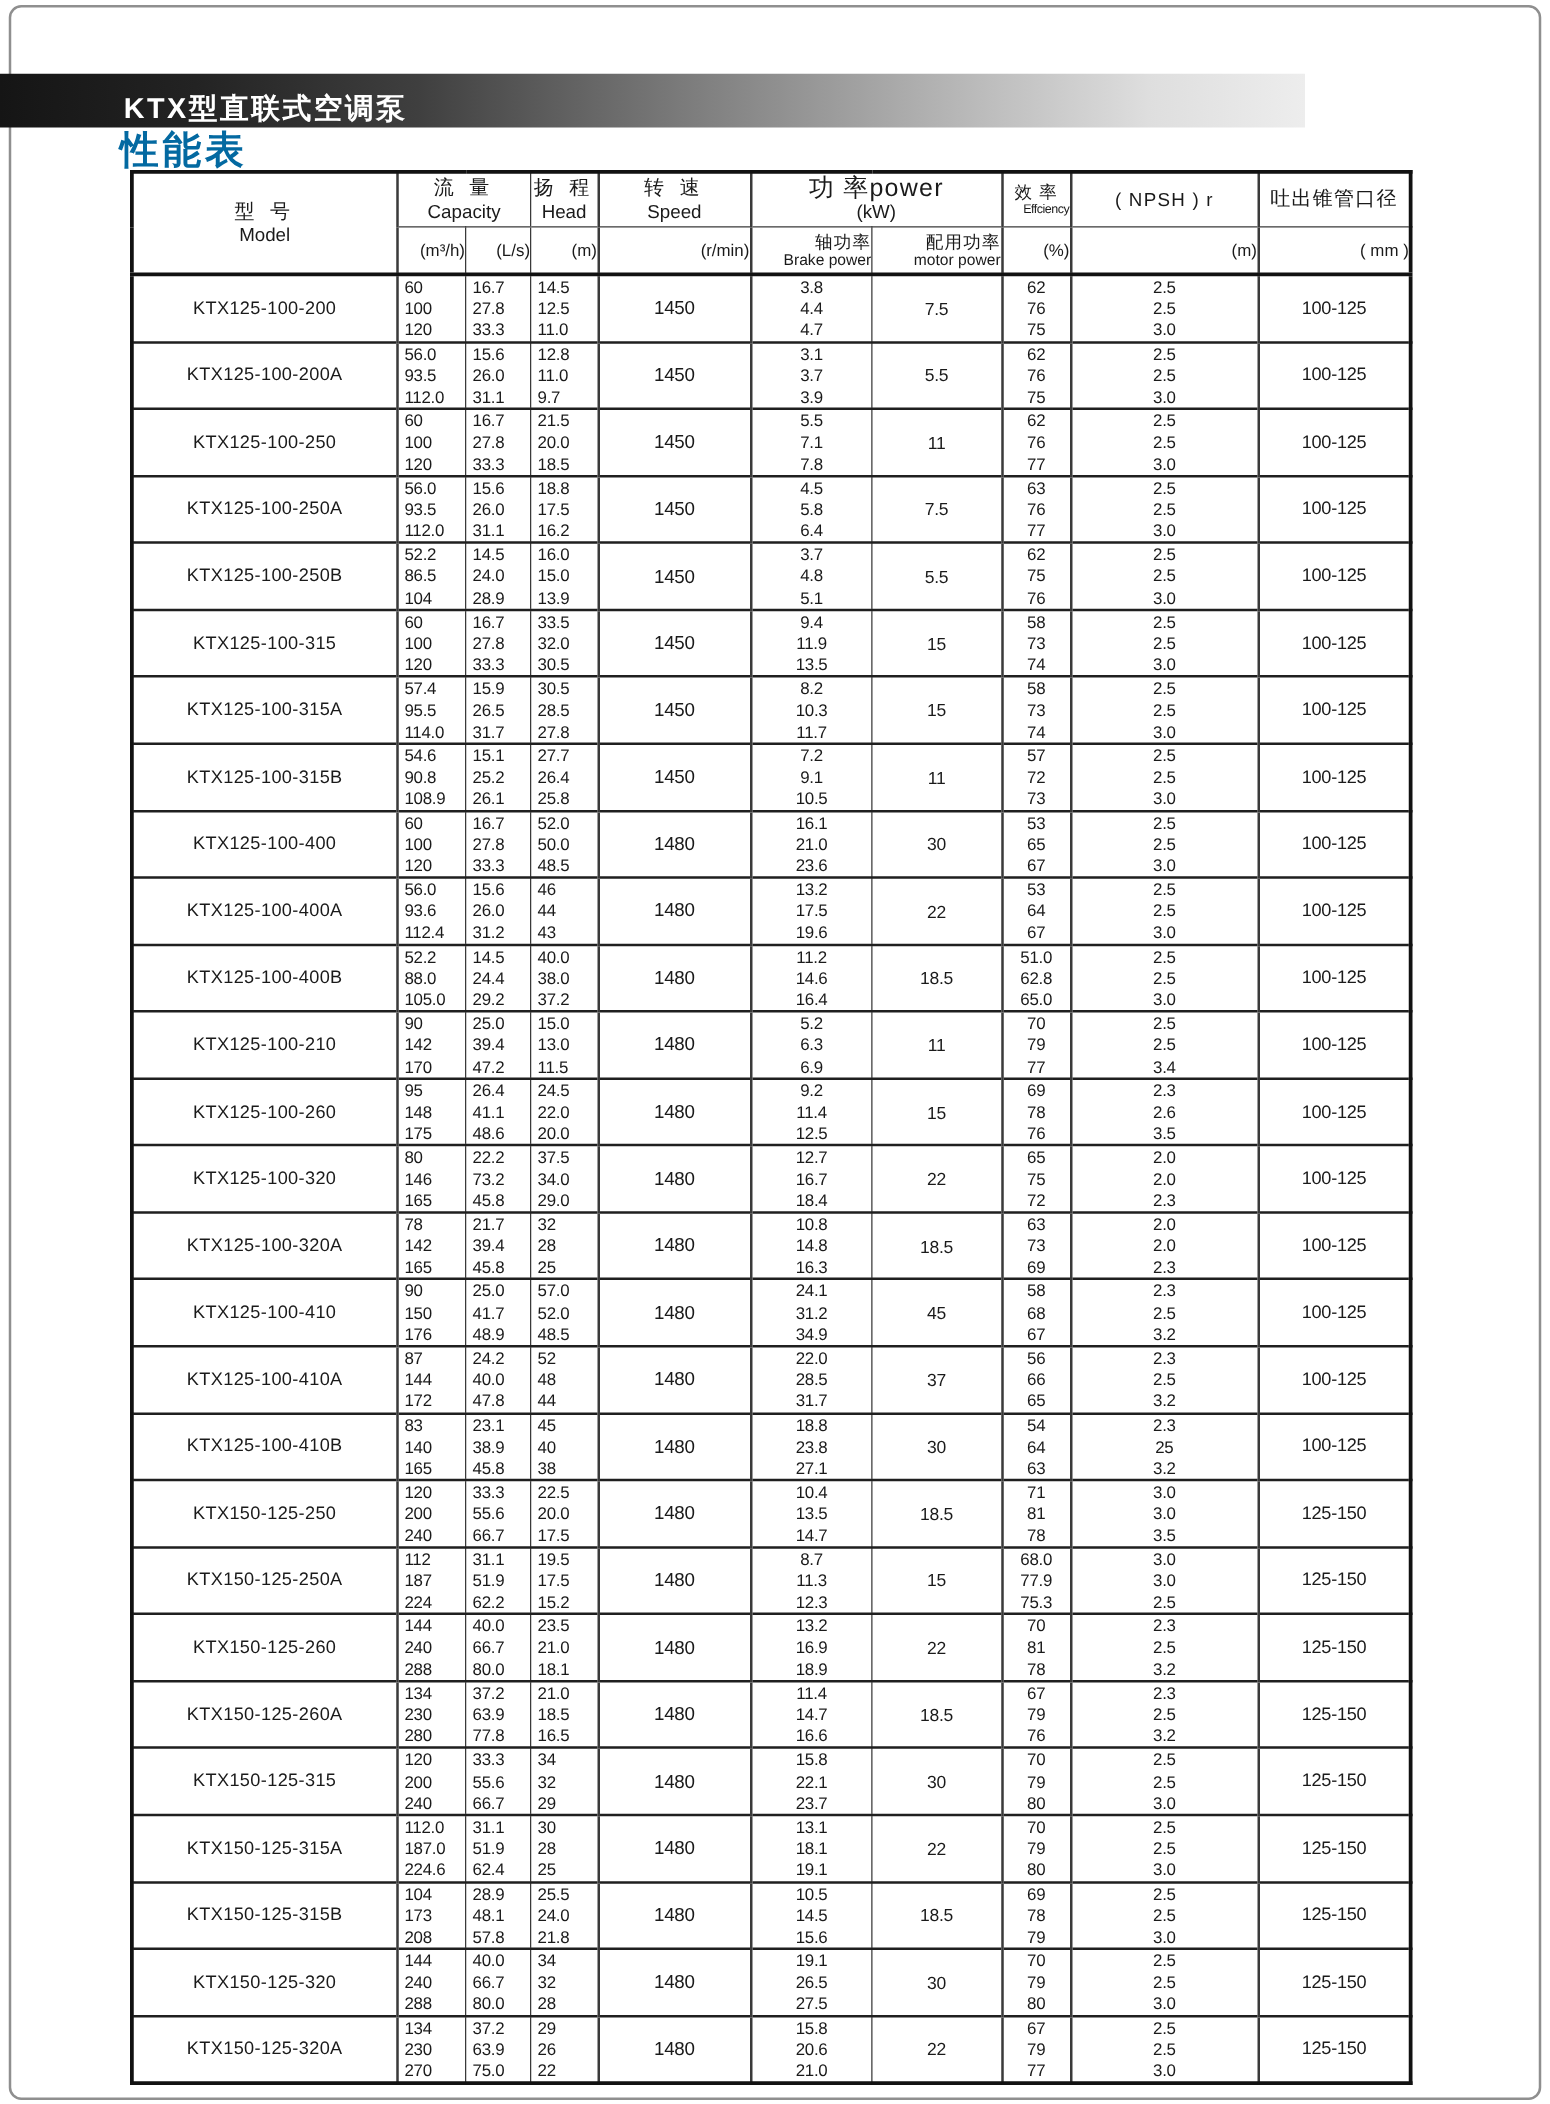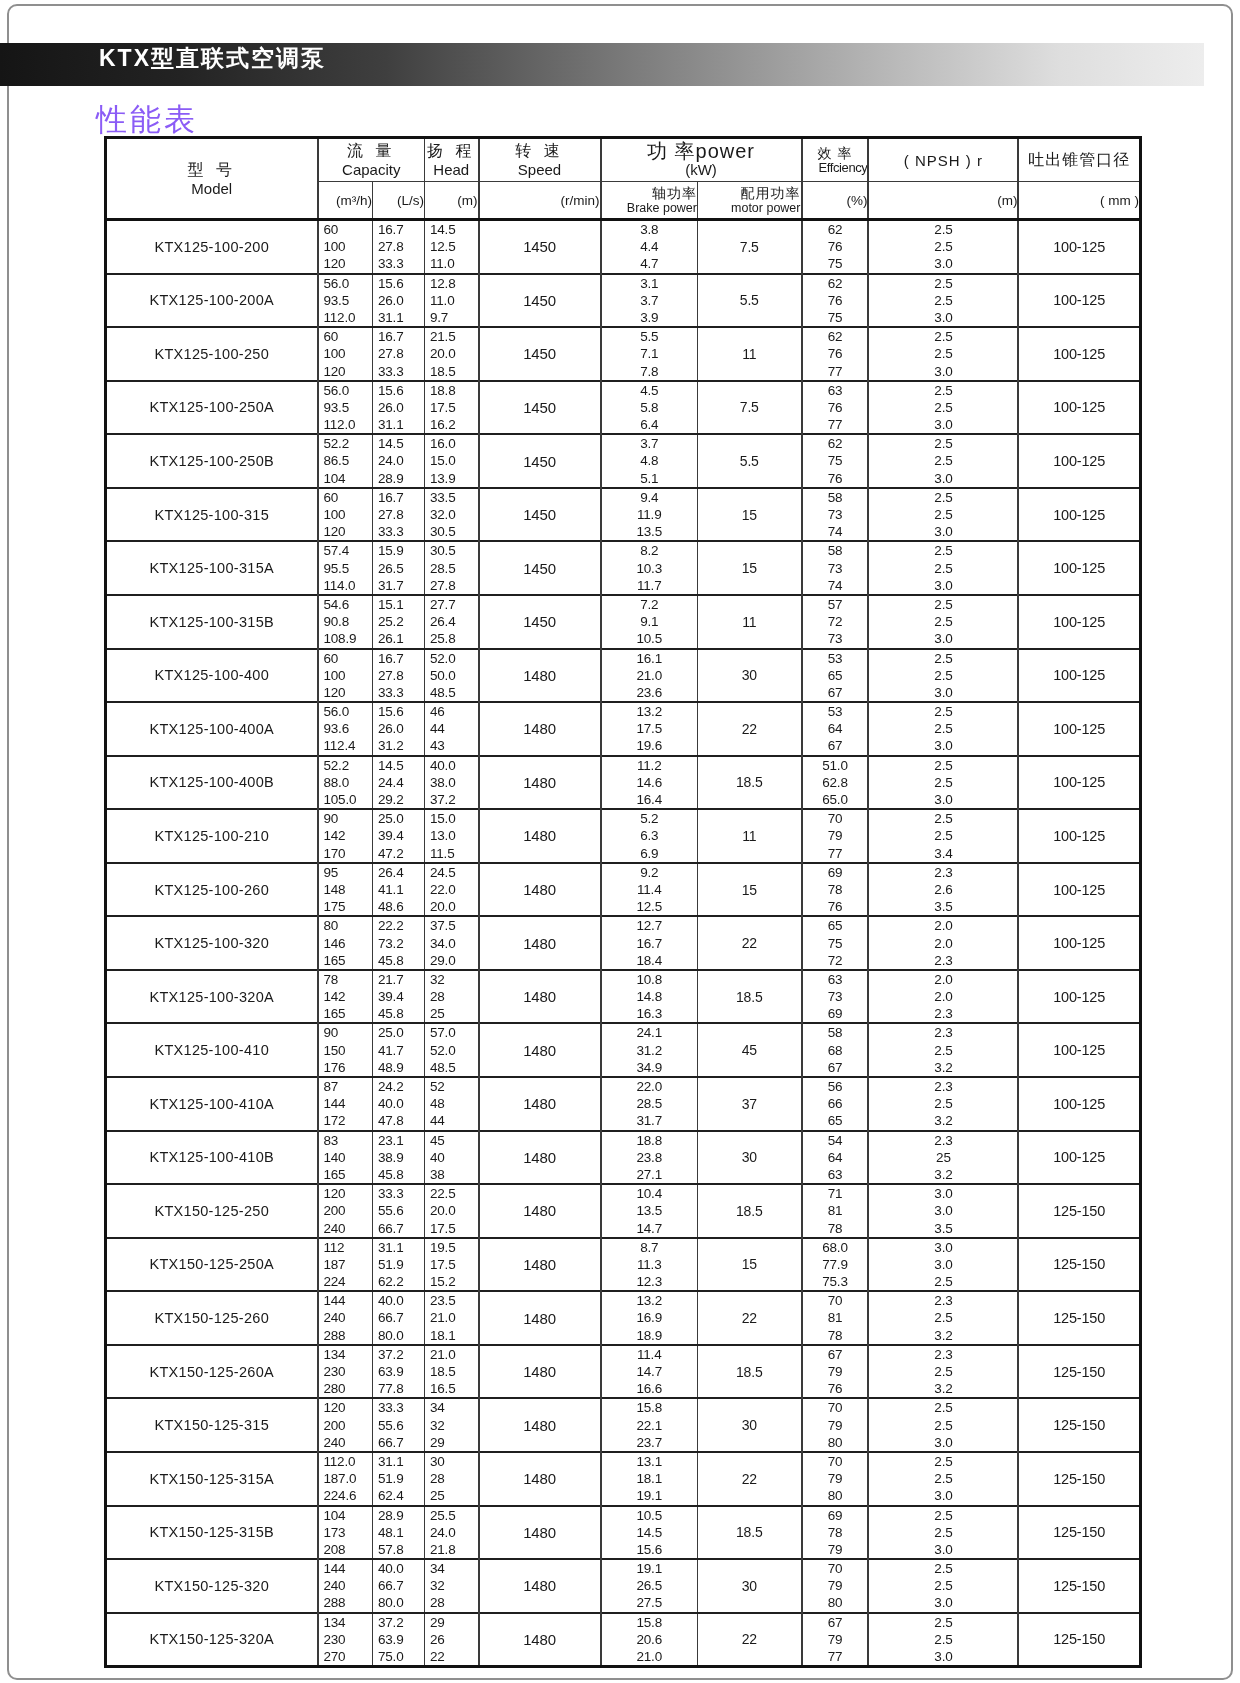--- a/index.html
+++ b/index.html
@@ -6,51 +6,51 @@
   body {
     width:1240px; height:1683px; position:relative; background:#ffffff;
     font-family:"Liberation Sans","DejaVu Sans",sans-serif; color:#1a1a1a;
     overflow:hidden;
   }
   .page-frame {
     position:absolute; left:7px; top:4px; width:1222px; height:1672px;
     border:2px solid #8f8f8f; border-radius:10px; z-index:1;
   }
   .banner {
-    position:absolute; left:0; top:43px; width:1204px; height:43px;
+    position:absolute; left:0; top:59px; width:1044px; height:43px;
     background:linear-gradient(90deg,#151515 0%,#232323 15%,#3f3f3f 32%,#7a7a7a 52%,#b3b3b3 72%,#dedede 88%,#ededed 100%);
-    display:flex; align-items:flex-start; z-index:2;
+    display:flex; align-items:flex-end; z-index:2;
   }
   .banner-title {
     color:#ffffff; font-size:23px; font-weight:bold; margin-left:99px; letter-spacing:2px;
   }
   .section-title {
     position:absolute; left:96px; top:99px; margin:0; z-index:3;
-    font-size:31px; font-weight:400; letter-spacing:3px; color:#8b5cf6;
+    font-size:31px; font-weight:700; letter-spacing:3px; color:#0369a1;
   }
   table.perf {
     position:absolute; left:104px; top:136px; z-index:3;
     border-collapse:collapse; table-layout:fixed; background:#fff;
     border:3px solid #111;
   }
   th, td {
     border:1px solid #3a3a3a; border-left-width:2px; border-right-width:0;
     padding:0; text-align:center; vertical-align:middle; font-weight:normal;
     overflow:hidden;
   }
   th.thin-l, td.thin-l { border-left-width:1px; }
   thead { border-bottom:3px solid #111; }
   tr.hr1 th { height:42px; }
   tr.hr2 th { height:36px;text-align:right; }
   tbody tr { height:52px; border-top:2px solid #1f1f1f; }
   .h-zh { font-size:16px; letter-spacing:4px; line-height:20px; }
   .h-zh-sm { font-size:14px; letter-spacing:1px; line-height:16px; }
   .h-en { font-size:15px; letter-spacing:0; line-height:18px; }
   .h-en-sm { font-size:12.5px; line-height:14px; }
-  .h-eff-en { font-size:13px; letter-spacing:-0.4px; line-height:14px;margin-left:16px; }
+  .h-eff-en { font-size:10px; letter-spacing:-0.4px; line-height:14px;margin-left:16px; }
   .h-unit { font-size:13.5px; }
   .h-power { font-size:20px; letter-spacing:1px; line-height:20px; }
   .h-npsh { font-size:15px; letter-spacing:1px; }
   td { font-size:13.5px; letter-spacing:-0.2px; }
   td .vline { line-height:17.2px; height:17.2px; }
   td.c-model { font-size:14.5px; letter-spacing:0.3px; }
   td.c-m3h, td.c-ls, td.c-head { text-align:left; padding-left:5px; }
   td.c-speed { font-size:15px; }
   td.c-motor { font-size:14px; }
   td.c-outlet { font-size:14.5px; }

